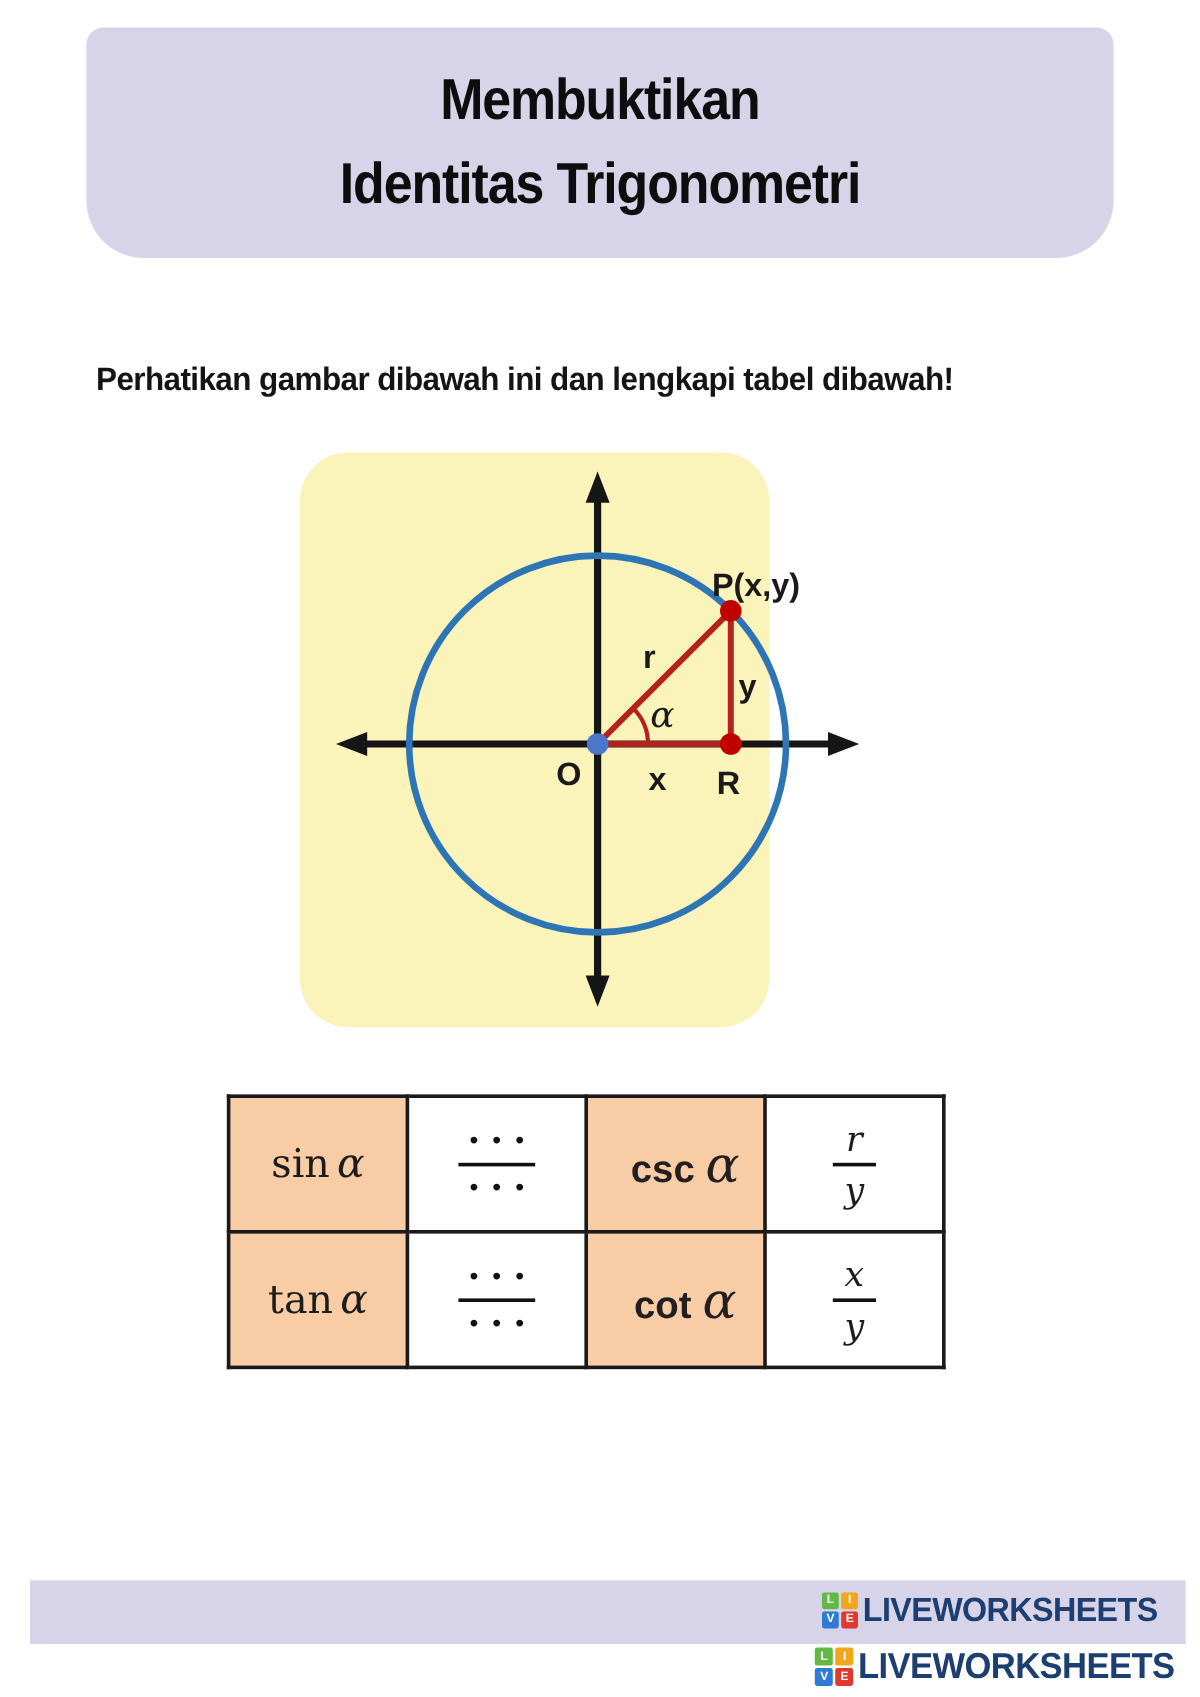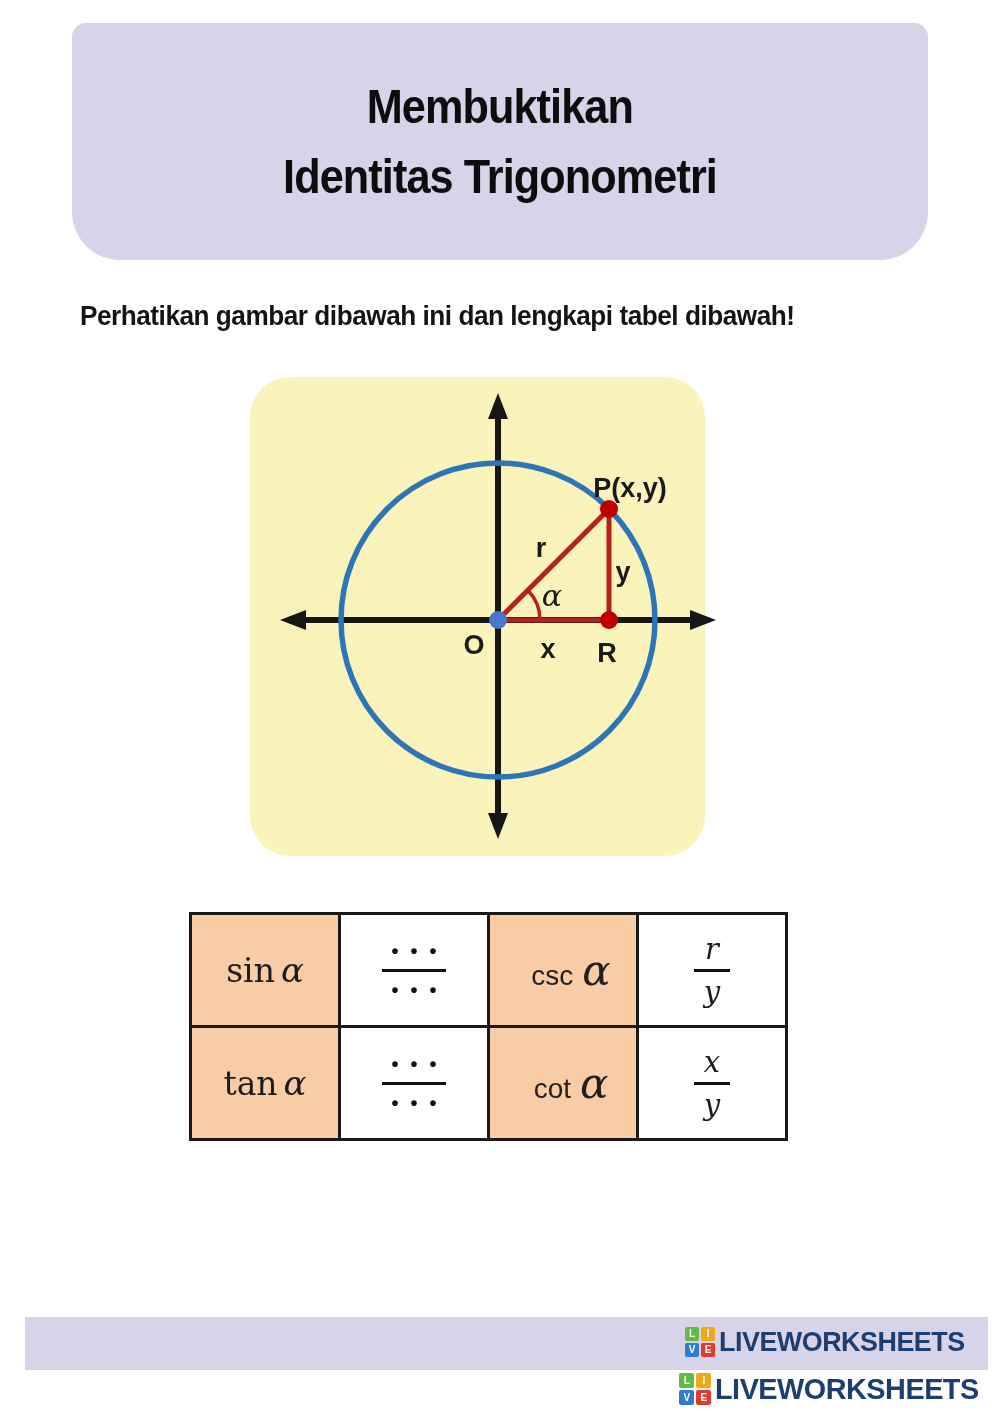--- a/index.html
+++ b/index.html
@@ -1,44 +1,44 @@
 <!DOCTYPE html>
 <html><head>
 <meta charset="utf-8">
 <style>
   html,body{margin:0;padding:0;background:#ffffff;}
   #page{position:relative;width:1000px;height:1414px;background:#ffffff;overflow:hidden;
         font-family:"Liberation Sans",sans-serif;color:#161616;}
 
   
-  .header-box{position:absolute;left:72px;top:23px;width:856px;height:237px;
+  .header-box{position:absolute;left:72px;top:23px;width:856px;height:192px;
               background:#d7d3e8;border-radius:14px 14px 48px 48px;
               display:flex;flex-direction:column;align-items:center;justify-content:center;}
   .title-line{font-weight:700;font-size:48px;line-height:70px;color:#0d0d0d;
               letter-spacing:-1px;transform:scaleX(0.9);transform-origin:center;white-space:nowrap;}
 
   
   .instruction{position:absolute;left:80px;top:301px;font-weight:700;font-size:27px;
                letter-spacing:-0.5px;transform:scaleX(0.97);transform-origin:left center;
                color:#141414;white-space:nowrap;}
 
   
-  .diagram-box{position:absolute;left:250px;top:377px;width:455px;height:479px;
+  .diagram-box{position:absolute;left:250px;top:377px;width:391px;height:479px;
                background:#faf4bb;border-radius:40px;}
   .diagram-box svg{position:absolute;left:0;top:0;}
   .svg-label{font-family:"Liberation Sans",sans-serif;font-size:27px;font-weight:600;fill:#1a1a1a;}
   .svg-alpha{font-family:"DejaVu Serif",serif;font-style:italic;font-size:30px;fill:#1a1a1a;}
 
   
   table.trig{position:absolute;left:189px;top:912px;border-collapse:collapse;}
   table.trig td{border:3px solid #1a1a1a;width:146px;height:110px;text-align:center;vertical-align:middle;padding:0;}
   td.fn-left{background:#f8cda6;font-family:"DejaVu Serif",serif;font-size:33px;color:#1c1c1c;}
   td.fn-left .arg{font-style:italic;font-size:34px;padding-left:6px;}
   td.fn-right{background:#f8cda6;}
-  td.fn-right .fn{font-family:"Liberation Sans",sans-serif;font-weight:400;font-size:28px;color:#231f20;margin-left:16px;}
+  td.fn-right .fn{font-family:"Liberation Sans",sans-serif;font-weight:700;font-size:32px;color:#231f20;margin-left:16px;}
   td.fn-right .arg{font-family:"DejaVu Serif",serif;font-style:italic;font-size:42px;color:#231f20;padding-left:9px;}
   td.blank-cell,td.frac-cell{background:#ffffff;}
   .frac{display:inline-flex;flex-direction:column;align-items:center;}
   .dots{font-size:20px;font-weight:700;letter-spacing:12px;text-indent:12px;color:#111;line-height:24px;}
   .dots-bar{width:64px;border-top:3.5px solid #111;margin:6px 0;}
   .frac-cell .num,.frac-cell .den{font-family:"DejaVu Serif",serif;font-style:italic;
       font-size:29px;color:#1c1c1c;line-height:32px;padding:0 4px;}
   .frac-cell .bar{width:36px;border-top:3px solid #111;margin:4px 0;}
 
   

